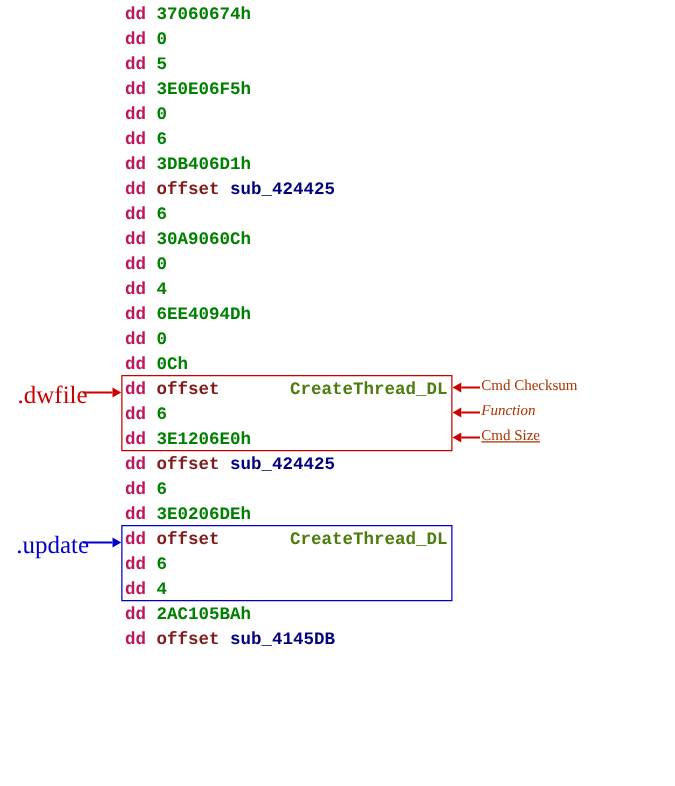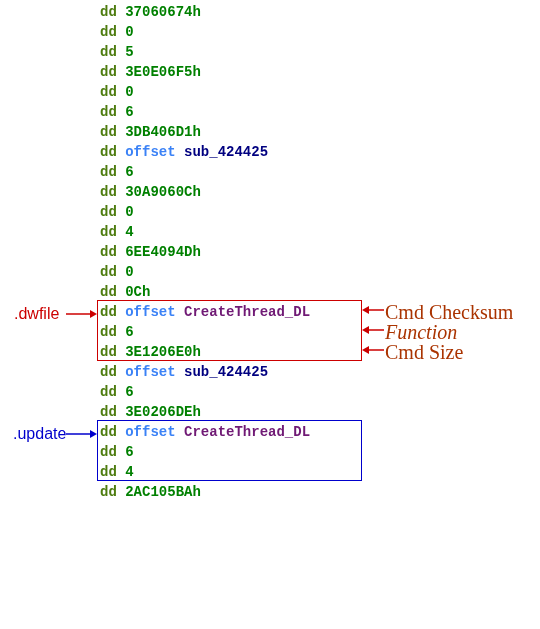--- a/index.html
+++ b/index.html
@@ -18,49 +18,50 @@
       position: absolute;
       left: 100px;
       top: 2px;
     }
     .line {
       height: 20px;
       line-height: 20px;
       white-space: pre;
     }
     .dd {
-      color: #4d7c0f;
+      color: #be185d;
     }
     .hex {
       color: #008000;
     }
     .zero {
       color: #008000;
     }
     .offset {
-      color: #3b82f6;
+      color: #7f1d1d;
     }
     .sub {
       color: #000080;
       text-align: right;
     }
     .createthread {
-      color: #701a75;
+      color: #4d7c0f;
+      margin-left: 48px;
     }
     .annotation-left {
       position: absolute;
-      font-family: Liberation Sans, sans-serif;
+      font-family: Liberation Serif, serif;
       font-weight: normal;
-      font-size: 16px;
+      font-size: 20px;
     }
     .annotation-right {
       position: absolute;
       font-family: "Times New Roman", serif;
       font-weight: normal;
-      font-size: 20px;
+      font-size: 12px;
       left: 385px;
     }
     .dwfile-label {
       color: #cc0000;
       left: 14px;
       top: 305px;
     }
     .update-label {
       color: #0000cc;
       left: 13px;
@@ -113,20 +114,21 @@
     <div class="line"><span class="dd">dd </span><span class="offset">offset </span><span class="createthread">CreateThread_DL</span></div>
     <div class="line"><span class="dd">dd </span><span class="zero">6</span></div>
     <div class="line"><span class="dd">dd </span><span class="hex">3E1206E0h</span></div>
     <div class="line"><span class="dd">dd </span><span class="offset">offset </span><span class="sub">sub_424425</span></div>
     <div class="line"><span class="dd">dd </span><span class="zero">6</span></div>
     <div class="line"><span class="dd">dd </span><span class="hex">3E0206DEh</span></div>
     <div class="line"><span class="dd">dd </span><span class="offset">offset </span><span class="createthread">CreateThread_DL</span></div>
     <div class="line"><span class="dd">dd </span><span class="zero">6</span></div>
     <div class="line"><span class="dd">dd </span><span class="zero">4</span></div>
     <div class="line"><span class="dd">dd </span><span class="hex">2AC105BAh</span></div>
+    <div class="line"><span class="dd">dd </span><span class="offset">offset </span><span class="sub">sub_4145DB</span></div>
   </div>
 
 <div class="red-box"></div>
 <div class="blue-box"></div>
 
 <div class="annotation-left dwfile-label">
   <span>.dwfile</span>
 </div>
 
 <svg class="arrow-svg" style="left:66px; top:307px;" width="32" height="14">
@@ -156,15 +158,15 @@
   <polygon points="7,3 0,7 7,11" fill="#cc0000"></polygon>
 </svg>
 <div class="annotation-right right-label" style="top:321px;font-style:italic;">
   <span>Function</span>
 </div>
 
 <svg class="arrow-svg" style="left:362px; top:343px;" width="22" height="14">
   <line x1="22" y1="7" x2="7" y2="7" stroke="#cc0000" stroke-width="1.5"></line>
   <polygon points="7,3 0,7 7,11" fill="#cc0000"></polygon>
 </svg>
-<div class="annotation-right right-label" style="top:341px;">
+<div class="annotation-right right-label" style="top:341px;text-decoration:underline;">
   <span>Cmd Size</span>
 </div>
 
 </body></html>

